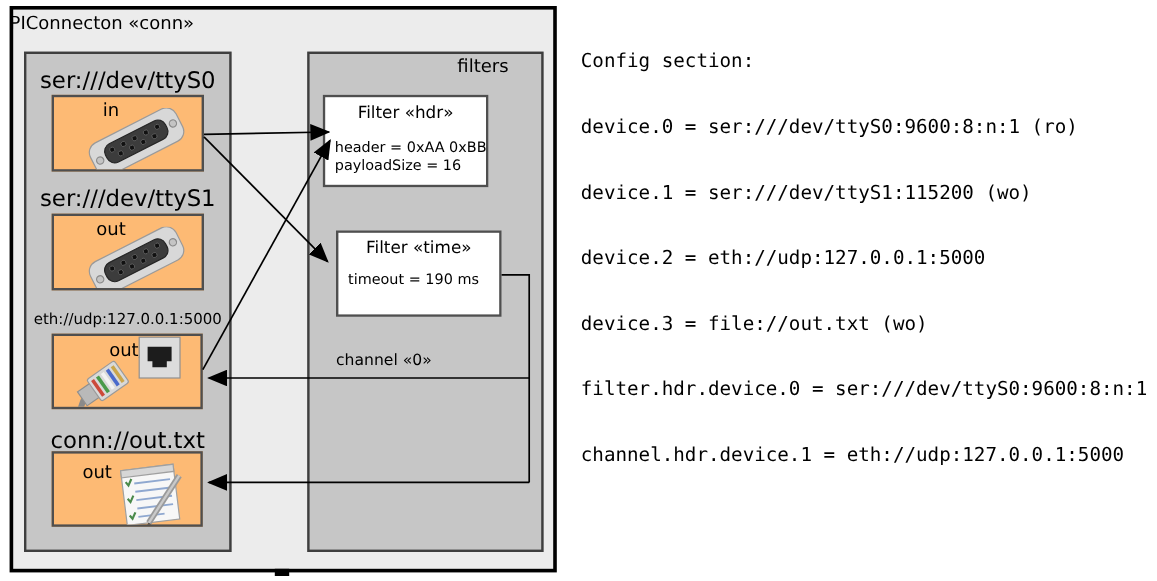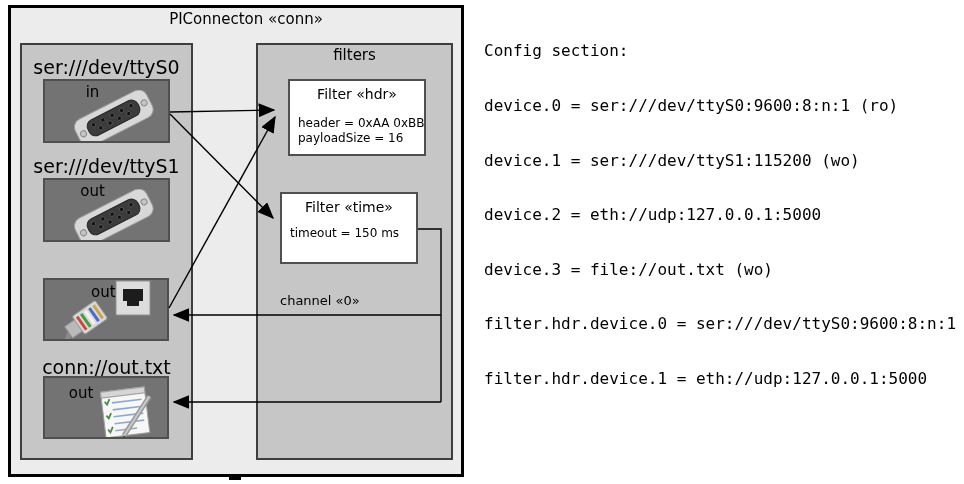--- a/index.html
+++ b/index.html
@@ -2,30 +2,30 @@
 <html><head>
 <meta charset="utf-8">
 <style>
   html,body{margin:0;padding:0;background:#fff;}
   #page{position:relative;width:964px;height:484px;background:#fff;
         font-family:"DejaVu Sans",sans-serif;color:#000;overflow:hidden;}
 
   
   .outer-box{position:absolute;left:8px;top:5px;width:456px;height:472px;
              background:#ececec;border:3px solid #000;box-sizing:border-box;}
-  .outer-title{position:absolute;left:8px;top:10px;width:476px;text-align:center;
+  .outer-title{position:absolute;left:8px;top:10px;width:476px;text-align:left;
                font-size:15px;}
   .panel{position:absolute;background:#c6c6c6;border:2px solid #3e3e3e;box-sizing:border-box;}
   .devices-panel{left:20px;top:43px;width:173px;height:417px;}
   .filters-panel{left:256px;top:43px;width:197px;height:417px;}
   .filters-title{position:absolute;left:256px;top:46px;width:197px;text-align:center;
-                 font-size:15px;}
+                 font-size:15px;padding-left:48px;}
   .dev-label{position:absolute;left:20px;width:173px;text-align:center;font-size:19px;}
   .dev-label.small{font-size:12.5px;}
-  .dev-box{position:absolute;background:#737373;border:2px solid #4f4f4f;
+  .dev-box{position:absolute;background:#fdba74;border:2px solid #4f4f4f;
            box-sizing:border-box;overflow:hidden;}
   .port-label{position:absolute;top:2px;left:0;right:28px;text-align:center;font-size:15px;}
   .port-label.plain-left{left:12px;right:auto;text-align:left;margin-left:34px;}
   .port-label.out-file{top:6px;right:50px;}
   .filter-box{position:absolute;background:#fff;border:2px solid #4f4f4f;box-sizing:border-box;}
   .filter-title{position:absolute;top:5px;left:0;right:0;text-align:center;font-size:14px;}
   .filter-line{position:absolute;left:8px;font-size:12px;white-space:nowrap;}
   .chan-label{position:absolute;left:280px;width:137px;text-align:left;font-size:13px;}
   .icon-abs{position:absolute;}
   #arrow-layer{position:absolute;left:0;top:0;width:964px;height:484px;
@@ -90,20 +90,21 @@
           <circle cx="75" cy="25.5" r="2.1"></circle>
           <circle cx="38" cy="31.5" r="2.1"></circle>
             <circle cx="48.5" cy="31.5" r="2.1"></circle>
           <circle cx="59" cy="31.5" r="2.1"></circle>
             <circle cx="69.5" cy="31.5" r="2.1"></circle>
         </g>
       </g>
     </svg>
   </div>
 
+  <div class="dev-label small" style="top:258px">eth://udp:127.0.0.1:5000</div>
   <div class="dev-box" style="left:43px;top:278px;width:126px;height:63px">
     <div class="port-label plain-left" style="top:3px">out/in</div>
     <svg class="icon-abs" style="left:70px;top:0" width="36" height="36" viewBox="0 0 36 36">
       <rect x="1" y="1" width="34" height="34" fill="#dcdcdc" stroke="#909090"></rect>
       <polygon points="8,9 28,9 28,21 24,21 24,26 12,26 12,21 8,21" fill="#1c1c1c"></polygon>
     </svg>
     <svg class="icon-abs" style="left:2px;top:17px" width="82" height="46" viewBox="0 0 82 46">
       <g transform="rotate(-35 41 23)">
         <path d="M22,22 C10,26 8,34 3,45" stroke="#8a8a8a" stroke-width="5" fill="none"></path>
         <rect x="18" y="15" width="14" height="14" fill="#b9b9b9" stroke="#8f8f8f"></rect>
@@ -138,29 +139,29 @@
             <path d="M15,30 l2,3 l3,-5"></path>
             <path d="M15,44 l2,3 l3,-5"></path>
         </g>
         <line x1="30" y1="52" x2="60" y2="16" stroke="#9a9a9a" stroke-width="5"></line>
         <line x1="30" y1="52" x2="60" y2="16" stroke="#c9c9c9" stroke-width="2"></line>
         <polygon points="30,52 26,56 33,55" fill="#3a3a3a"></polygon>
       </g>
     </svg>
   </div>
 
-  <div class="filter-box" style="left:288px;top:79px;width:138px;height:77px">
+  <div class="filter-box" style="left:269px;top:79px;width:138px;height:77px">
     <div class="filter-title">Filter «hdr»</div>
     <div class="filter-line" style="top:35px">header = 0xAA 0xBB</div>
     <div class="filter-line" style="top:50px">payloadSize = 16</div>
   </div>
 
   <div class="filter-box" style="left:280px;top:192px;width:138px;height:72px">
     <div class="filter-title">Filter «time»</div>
-    <div class="filter-line" style="top:32px">timeout = 150 ms</div>
+    <div class="filter-line" style="top:32px">timeout = 190 ms</div>
   </div>
 
   <div class="chan-label" style="top:293px">channel «0»</div>
 
   <svg id="arrow-layer" viewBox="0 0 964 484">
     <defs>
       <marker id="arr" viewBox="0 0 12 10" refX="11" refY="5" markerWidth="12" markerHeight="10" orient="auto-start-reverse">
         <path d="M0,0 L12,5 L0,10 Z" fill="#000"></path>
       </marker>
     </defs>
@@ -175,21 +176,21 @@
     <rect x="229" y="474" width="12" height="6" fill="#000"></rect>
   </svg>
 
   <div class="config">
     <div class="cfg-heading">Config section:</div>
     <div class="cfg-line">device.0 = ser:///dev/ttyS0:9600:8:n:1 (ro)</div>
     <div class="cfg-line">device.1 = ser:///dev/ttyS1:115200 (wo)</div>
     <div class="cfg-line">device.2 = eth://udp:127.0.0.1:5000</div>
     <div class="cfg-line">device.3 = file://out.txt (wo)</div>
     <div class="cfg-line">filter.hdr.device.0 = ser:///dev/ttyS0:9600:8:n:1</div>
-    <div class="cfg-line">filter.hdr.device.1 = eth://udp:127.0.0.1:5000</div>
+    <div class="cfg-line">channel.hdr.device.1 = eth://udp:127.0.0.1:5000</div>
     
     
     
     
     
     
     
     
     
     

